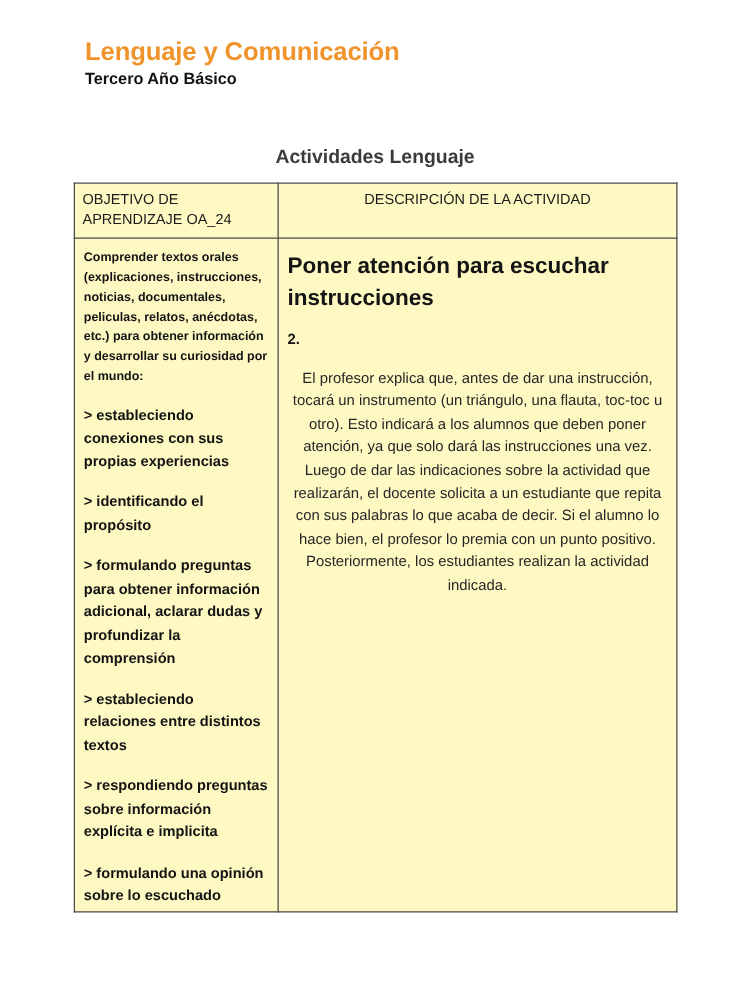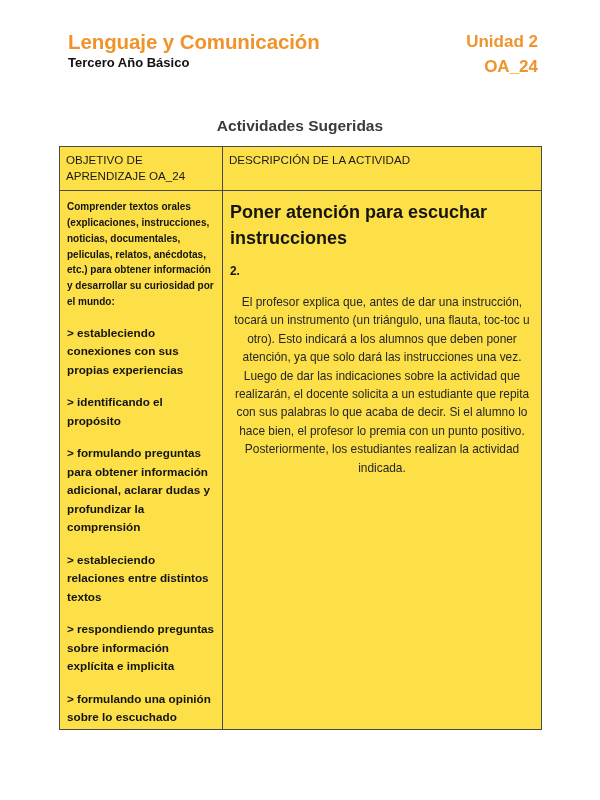--- a/index.html
+++ b/index.html
@@ -89,34 +89,34 @@
     left: 59px;
     top: 146px;
     width: 482px;
     border-collapse: collapse;
     table-layout: fixed;
   }
   .activity-table td {
     border: 1px solid #4a4a4a;
     vertical-align: top;
     padding: 0;
-    background: #fde047;
+    background: #fef9c3;
   }
   .col-objective { width: 163px; }
   .col-description { width: 319px; }
 
   .th-cell {
     padding: 5px 6px 7px 6px;
     font-size: 11.6px;
     font-weight: normal;
     color: #1a1a1a;
     line-height: 1.35;
   }
   .th-objective { text-align: left; }
-  .th-description { }
+  .th-description { text-align: center; }
 
   .body-cell {
     padding: 8px 7px 10px 7px;
     height: 520px;
   }
 
   
   .objective-lead {
     font-size: 10px;
     font-weight: bold;
@@ -165,27 +165,23 @@
 </head>
 <body>
 
 <div class="page">
 
   <div class="doc-header">
     <div class="header-left">
       <div class="subject-title">Lenguaje y Comunicación</div>
       <div class="grade-title">Tercero Año Básico</div>
     </div>
-    <div class="header-right">
-      <div class="unit-label">Unidad 2</div>
-      <div class="oa-label">OA_24</div>
-    </div>
   </div>
 
-  <div class="section-title">Actividades Sugeridas</div>
+  <div class="section-title">Actividades Lenguaje</div>
 
   <table class="activity-table">
     <colgroup>
       <col class="col-objective">
       <col class="col-description">
     </colgroup>
     <tbody>
       <tr>
         <td>
           <div class="th-cell th-objective">OBJETIVO DE APRENDIZAJE OA_24</div>

